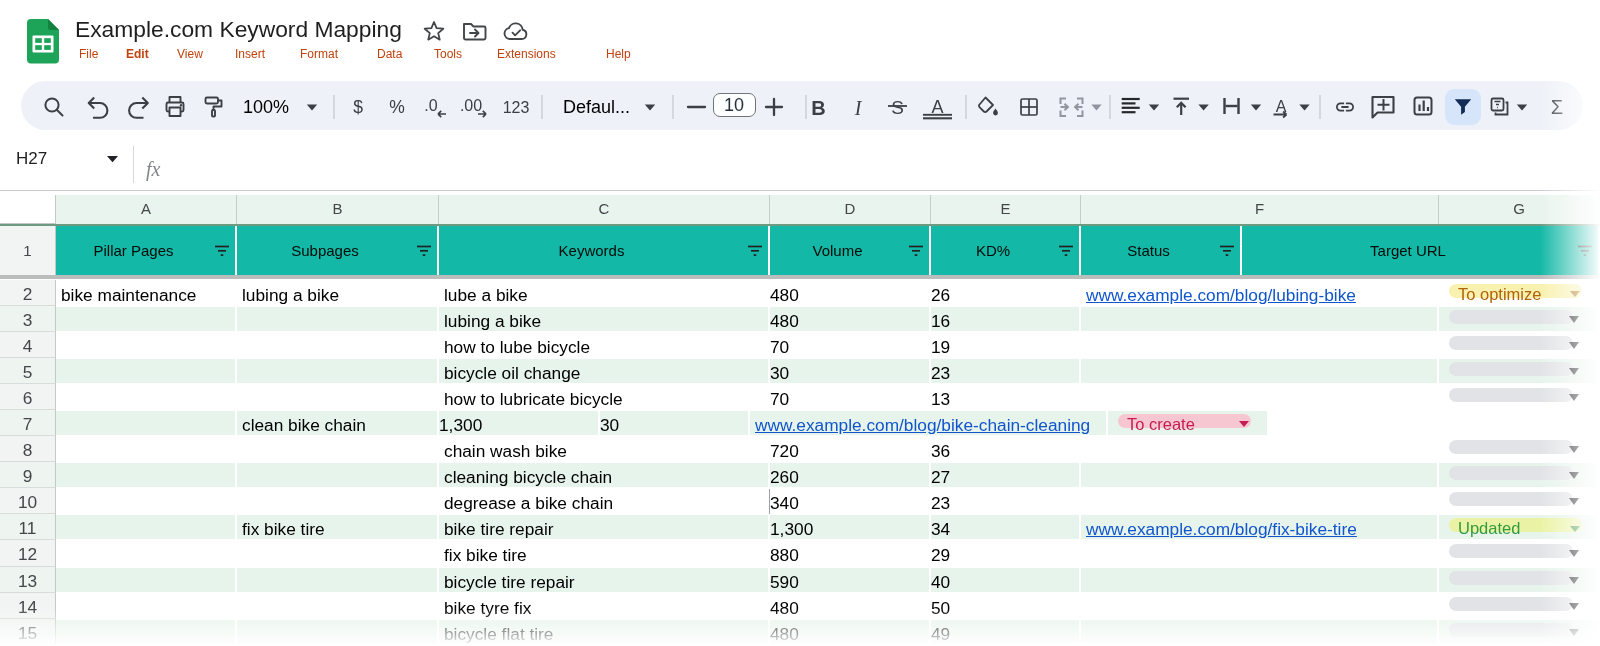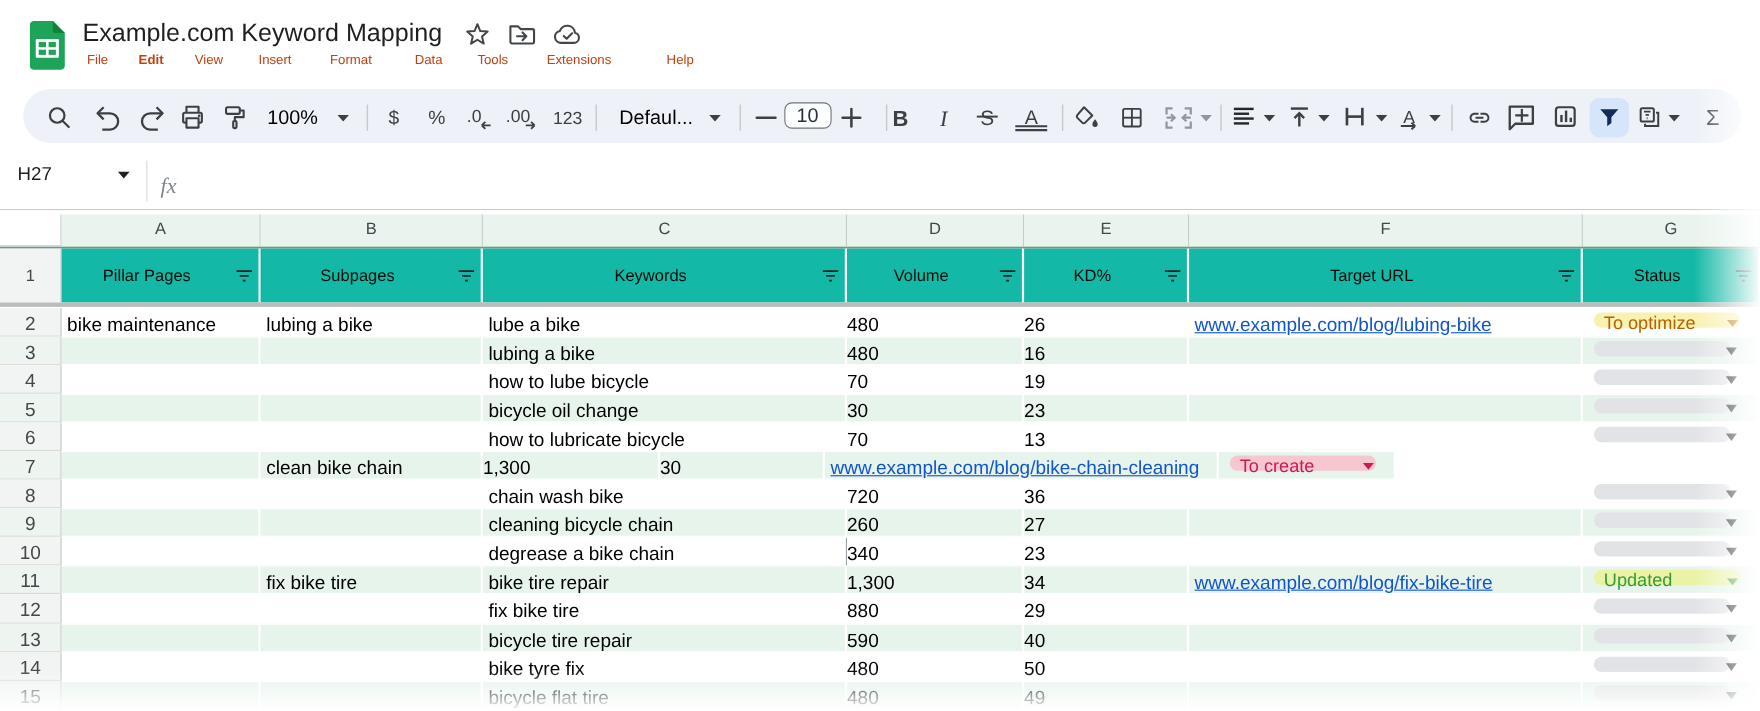--- a/index.html
+++ b/index.html
@@ -271,28 +271,28 @@
             <line x1="6.7" y1="10.1" x2="9.3" y2="10.1"></line>
           </g>
         </svg></div>
     <div class="c w5"><span>KD%</span><svg class="fun" width="16" height="12" viewBox="0 0 16 12">
           <g stroke="#1e2321" stroke-width="1.7">
             <line x1="1" y1="1.5" x2="15" y2="1.5"></line>
             <line x1="4" y1="5.8" x2="12" y2="5.8"></line>
             <line x1="6.7" y1="10.1" x2="9.3" y2="10.1"></line>
           </g>
         </svg></div>
+    <div class="c w7"><span>Status</span><svg class="fun" width="16" height="12" viewBox="0 0 16 12">
+          <g stroke="#1e2321" stroke-width="1.7">
+            <line x1="1" y1="1.5" x2="15" y2="1.5"></line>
+            <line x1="4" y1="5.8" x2="12" y2="5.8"></line>
+            <line x1="6.7" y1="10.1" x2="9.3" y2="10.1"></line>
+          </g>
+        </svg></div>
     <div class="c w6"><span>Target URL</span><svg class="fun" width="16" height="12" viewBox="0 0 16 12">
-          <g stroke="#1e2321" stroke-width="1.7">
-            <line x1="1" y1="1.5" x2="15" y2="1.5"></line>
-            <line x1="4" y1="5.8" x2="12" y2="5.8"></line>
-            <line x1="6.7" y1="10.1" x2="9.3" y2="10.1"></line>
-          </g>
-        </svg></div>
-    <div class="c w7"><span>Status</span><svg class="fun" width="16" height="12" viewBox="0 0 16 12">
           <g stroke="#1e2321" stroke-width="1.7">
             <line x1="1" y1="1.5" x2="15" y2="1.5"></line>
             <line x1="4" y1="5.8" x2="12" y2="5.8"></line>
             <line x1="6.7" y1="10.1" x2="9.3" y2="10.1"></line>
           </g>
         </svg></div>
 
   </div>
   <div class="abs" id="hdrdiv"></div>
   <div class="abs" id="rows">

